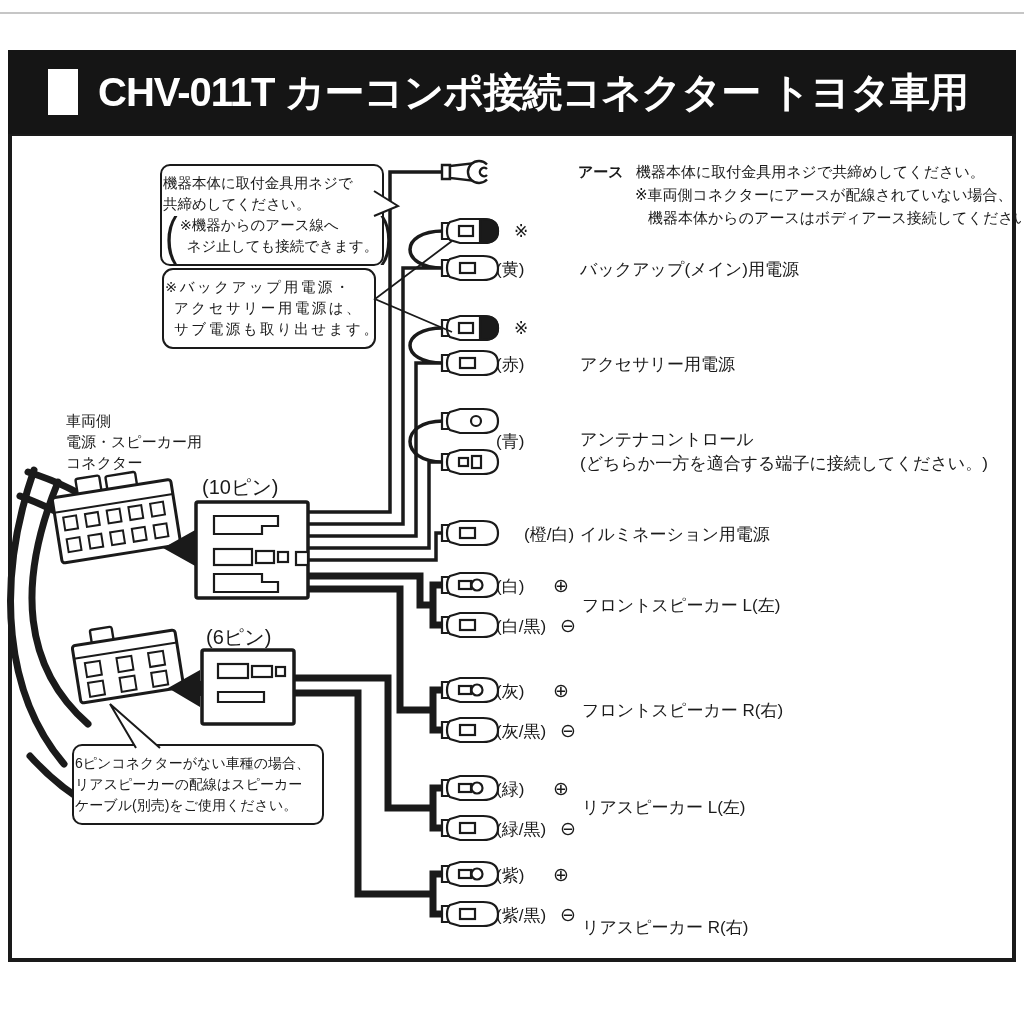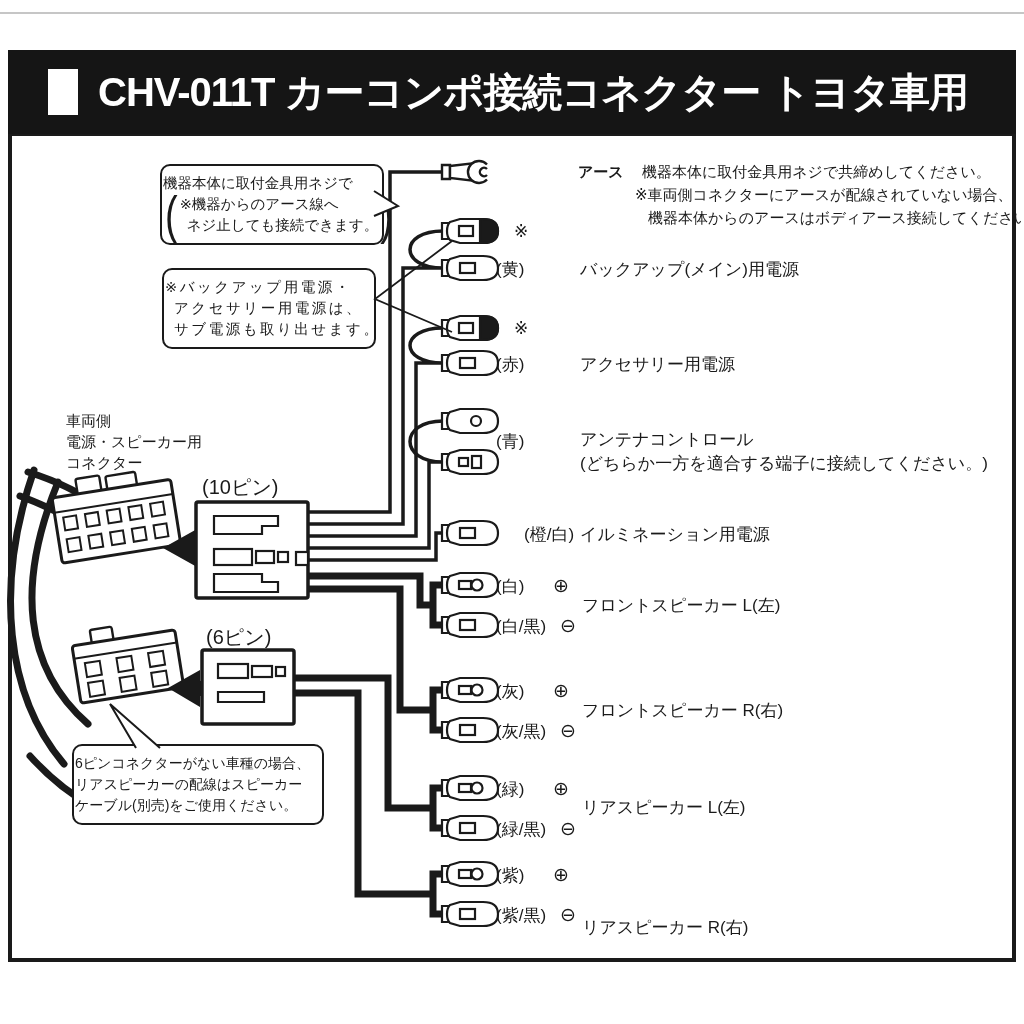--- a/index.html
+++ b/index.html
@@ -180,21 +180,21 @@
     <div>電源・スピーカー用</div>
     <div>コネクター</div>
   </div>
 
   <div class="txt" style="left:202px;top:474px;font-size:20px;">(10ピン)</div>
   <div class="txt" style="left:206px;top:624px;font-size:20px;">(6ピン)</div>
 
   <div class="txt small" style="left:578px;top:160px;">
     <div>
       <span style="font-weight:700;">アース</span>
-      <span style="margin-left:14px;">機器本体に取付金具用ネジで共締めしてください。</span>
+      <span style="margin-left:8px;">機器本体に取付金具用ネジで共締めしてください。</span>
     </div>
     <div style="margin-left:57px;">※車両側コネクターにアースが配線されていない場合、</div>
     <div style="margin-left:70px;">機器本体からのアースはボディアース接続してください。</div>
   </div>
 
   <div class="txt mark" style="left:514px;top:221px;">※</div>
   <div class="txt colorlbl" style="left:496px;top:258px;">(黄)</div>
   <div class="txt lbl" style="left:580px;top:258px;">バックアップ(メイン)用電源</div>
 
   <div class="txt mark" style="left:514px;top:318px;">※</div>
@@ -227,31 +227,32 @@
   <div class="txt lbl" style="left:582px;top:796px;">リアスピーカー L(左)</div>
 
   <div class="txt colorlbl" style="left:496px;top:864px;">(紫)</div>
   <div class="txt sign" style="left:553px;top:863px;">⊕</div>
   <div class="txt colorlbl" style="left:496px;top:904px;">(紫/黒)</div>
   <div class="txt sign" style="left:560px;top:903px;">⊖</div>
   <div class="txt lbl" style="left:582px;top:916px;">リアスピーカー R(右)</div>
 
   <div class="callout" style="left:160px;top:164px;width:218px;">
     <div>機器本体に取付金具用ネジで</div>
+    <div>共締めしてください。</div>
     <div class="parenrow">
       <span class="bigparen">(</span>
       <span>
         <div>※機器からのアース線へ</div>
         <div style="margin-left:7px;">ネジ止しても接続できます。</div>
       </span>
       <span class="bigparen">)</span>
     </div>
   </div>
 
-  <div class="callout" style="left:162px;top:268px;width:208px;letter-spacing:2.5px;">
+  <div class="callout" style="left:162px;top:268px;width:208px;letter-spacing:2.5px;border-radius:11px;">
     <div>※バックアップ用電源・</div>
     <div style="margin-left:9px;">アクセサリー用電源は、</div>
     <div style="margin-left:9px;">サブ電源も取り出せます。</div>
   </div>
 
   <div class="callout" style="left:72px;top:744px;width:246px;font-size:14px;">
     <div>6ピンコネクターがない車種の場合、</div>
     <div>リアスピーカーの配線はスピーカー</div>
     <div>ケーブル(別売)をご使用ください。</div>
   </div>

